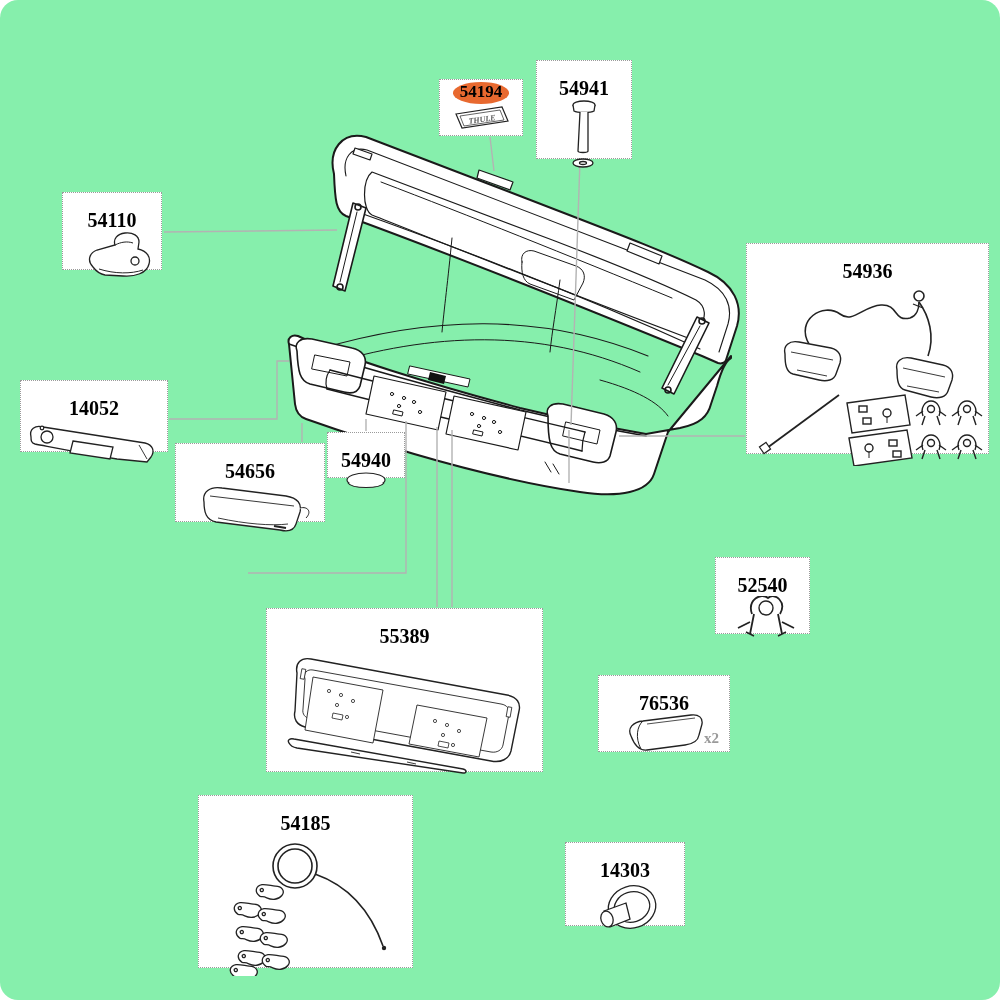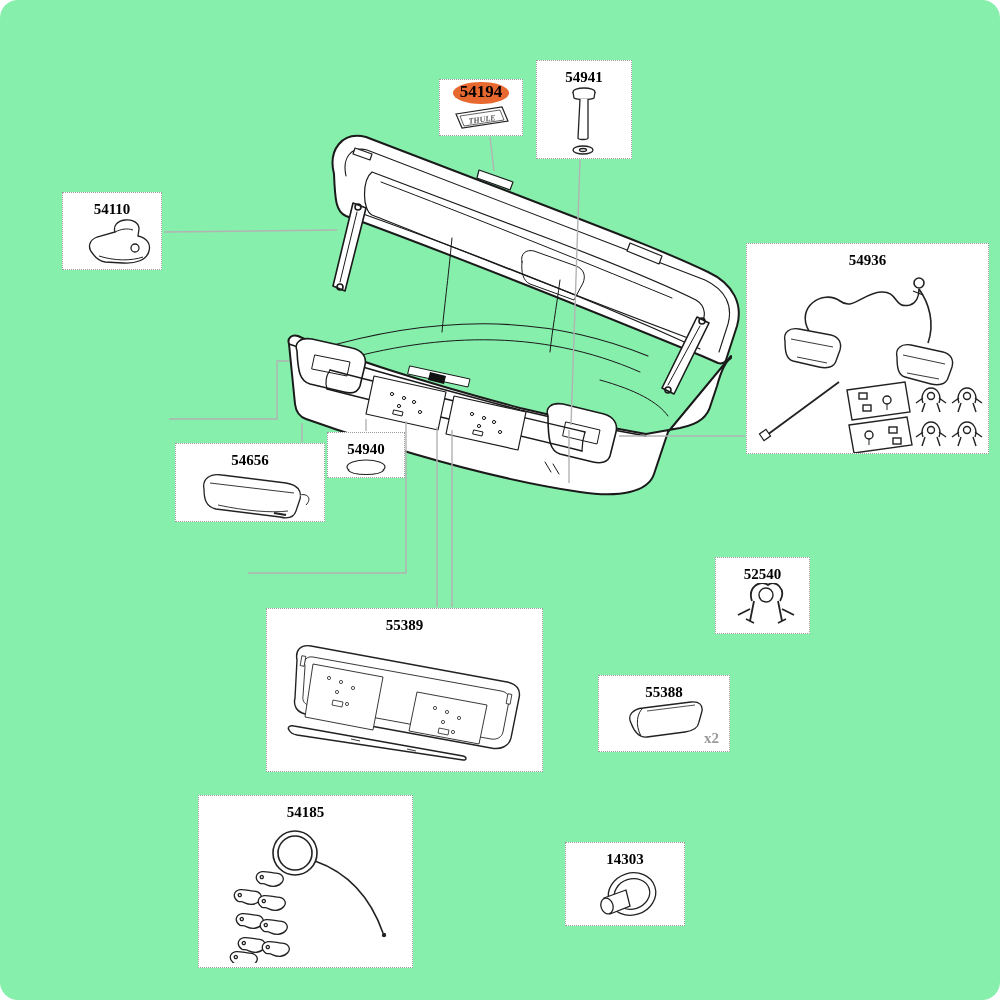--- a/index.html
+++ b/index.html
@@ -1,22 +1,22 @@
 <!DOCTYPE html>
 <html><head>
 <meta charset="utf-8">
 <style>
   html,body{margin:0;padding:0;background:#fff;}
   .stage{position:relative;width:1000px;height:1000px;background:#86efac;overflow:hidden;
          font-family:Liberation Serif, serif;border-radius:18px;}
   #mainsvg{position:absolute;left:0;top:0;z-index:1;}
   .callout{position:absolute;border:1px dotted #9a9a9a;background:#fff;box-sizing:border-box;
            text-align:center;z-index:2;}
-  .callout .num{display:block;font-weight:bold;font-size:15px;color:#000;line-height:1.1;
-                margin-top:8px;letter-spacing:0;}
+  .callout .num{display:block;font-weight:bold;font-size:20px;color:#000;line-height:1.1;
+                margin-top:16px;letter-spacing:0;}
   .callout svg{display:block;margin:0 auto;}
   .hl{display:inline-block;background:#E8692F;border-radius:50%;padding:1px 7px 2px 7px;
       margin-top:2px;}
   .hl .num{display:inline;font-size:17px;margin:0;}
   .qty{position:absolute;right:10px;bottom:4px;color:#9a9a9a;font-size:15px;font-weight:bold;}
   
   #c54194{left:439px;top:79px;width:84px;height:57px;}
   #c54941{left:536px;top:60px;width:96px;height:99px;}
   #c54110{left:62px;top:192px;width:100px;height:78px;}
   #c54936{left:746px;top:243px;width:243px;height:211px;}
@@ -208,20 +208,32 @@
             <circle cx="0" cy="-1" r="3.5"></circle>
           </g>
         <g transform="translate(220,162)">
             <path d="M-8,6 C-11,-2 -6,-9 0,-9 C6,-9 11,-2 8,6 M-6,6 L-9,15 M6,6 L9,15 M-8,1 L-15,6 M8,1 L15,6"></path>
             <circle cx="0" cy="-1" r="3.5"></circle>
           </g>
       </g>
     </svg>
   </div>
 
+  <div class="callout" id="c14052">
+    <span class="num">14052</span>
+    <svg width="146" height="44" viewBox="0 0 146 44">
+      <g fill="#fff" stroke="#222" stroke-width="1.3">
+        <path d="M10,18 C8,10 14,6 22,8 L124,24 C132,26 134,32 130,38 L126,43 L96,40 C60,34 30,28 14,25 C10,24 10,21 10,18 Z"></path>
+        <path d="M52,22 L92,28 L89,40 L49,34 Z"></path>
+        <circle cx="26" cy="18" r="6"></circle>
+        <circle cx="21" cy="9" r="1.8"></circle>
+        <path d="M118,26 L126,40" stroke-width="0.9"></path>
+      </g>
+    </svg>
+  </div>
 
   <div class="callout" id="c54656">
     <span class="num">54656</span>
     <svg width="148" height="50" viewBox="0 0 148 50">
       <g fill="#fff" stroke="#222" stroke-width="1.3">
         <path d="M28,20 C26,10 34,4 46,6 L110,14 C122,16 126,22 124,30 L120,42 C118,48 112,50 104,48 L40,40 C30,38 28,30 28,20 Z"></path>
         <path d="M34,14 L118,24" stroke-width="0.9"></path>
         <path d="M42,36 C70,42 95,44 112,42" stroke-width="0.9"></path>
         <path d="M124,26 C132,24 136,30 130,36" stroke-width="1"></path>
         <path d="M98,44 l12,2" stroke-width="2"></path>
@@ -276,21 +288,21 @@
           <rect x="34" y="22" width="4" height="10" transform="rotate(10 36 27)"></rect>
           <rect x="240" y="60" width="4" height="10" transform="rotate(10 242 65)"></rect>
         </g>
         <path d="M22,96 C20,93 23,91 27,92 L196,122 C200,123 200,126 196,126 L30,101 C25,100 23,98 22,96 Z"></path>
         <path d="M84,105 l9,2 M140,115 l9,2" stroke-width="0.9"></path>
       </g>
     </svg>
   </div>
 
   <div class="callout" id="c55388">
-    <span class="num">55388</span>
+    <span class="num">76536</span>
     <svg width="130" height="42" viewBox="0 0 130 42">
       <g fill="#fff" stroke="#222" stroke-width="1.3">
         <path d="M32,22 C28,14 34,8 44,7 L92,1 C100,0 104,4 103,10 L100,21 C99,27 94,30 86,31 L48,36 C40,37 35,30 32,22 Z"></path>
         <path d="M44,7 C38,12 36,24 42,35" stroke-width="1"></path>
         <path d="M48,10 L96,4" stroke-width="0.8"></path>
       </g>
     </svg>
     <span class="qty">x2</span>
   </div>
 

